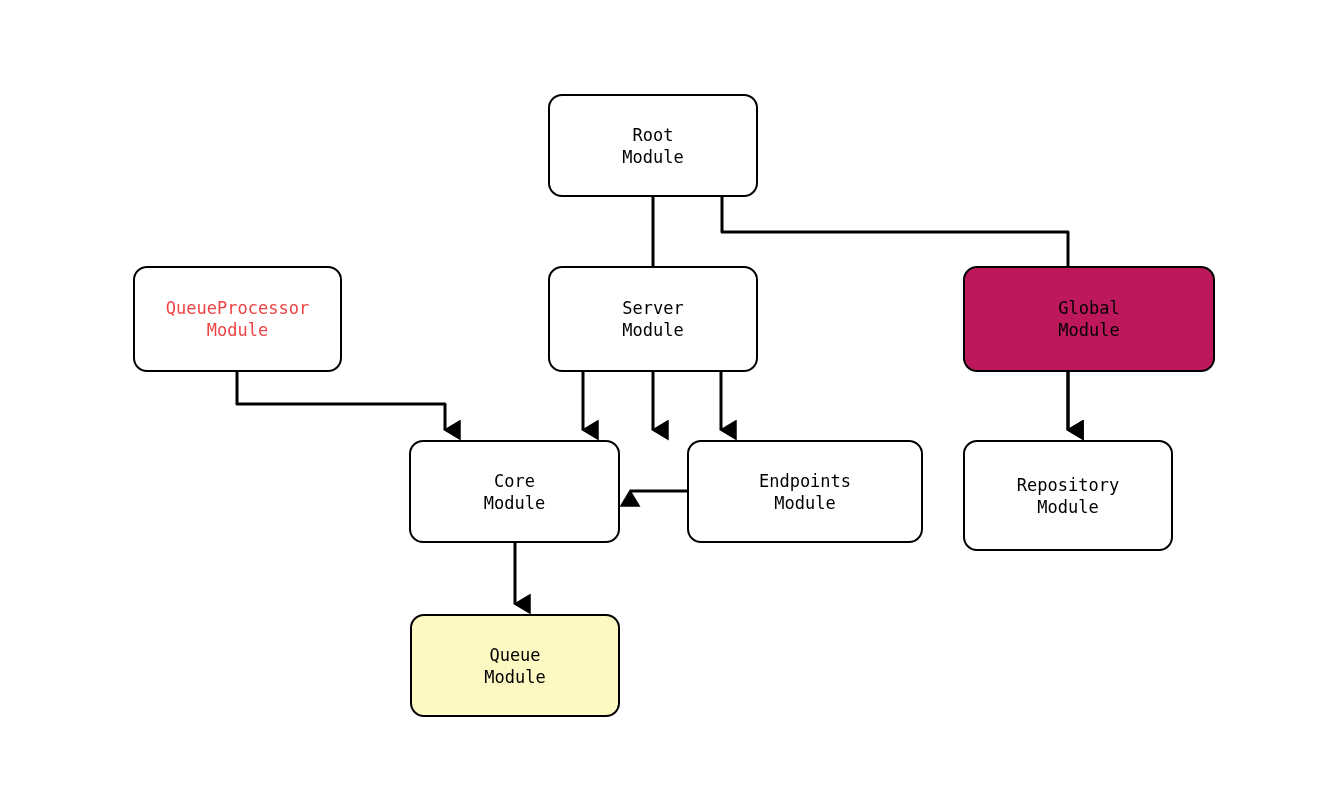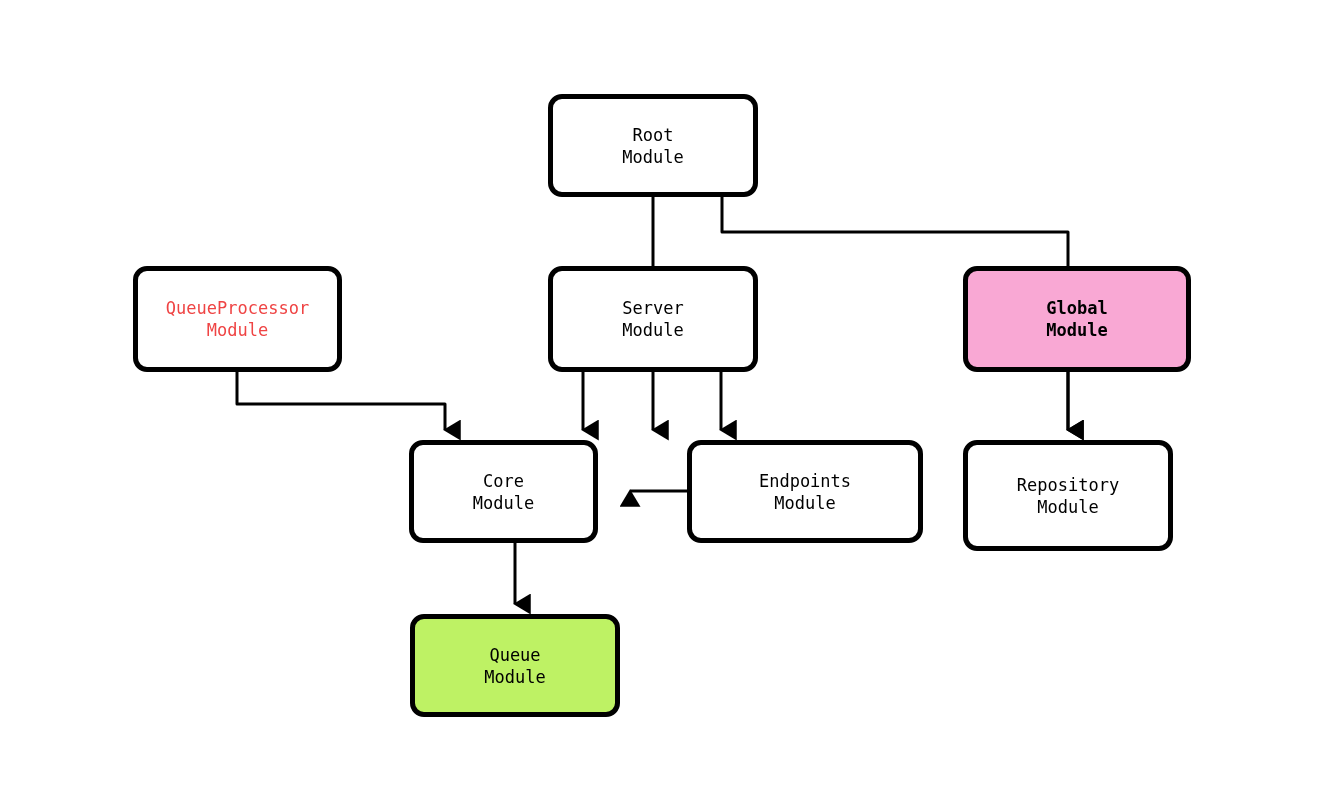--- a/index.html
+++ b/index.html
@@ -21,21 +21,21 @@
     left: 0;
     top: 0;
     width: 1337px;
     height: 809px;
     pointer-events: none;
   }
   .node {
     position: absolute;
     box-sizing: border-box;
     background: #ffffff;
-    border: 5px solid #4c1d95;
+    border: 2px solid #4c1d95;
     border-radius: 14px;
     display: flex;
     flex-direction: column;
     align-items: center;
     justify-content: center;
     color: #000000;
     font-family: "DejaVu Sans Mono", "Liberation Mono", monospace;
     font-size: 17px;
     line-height: 22px;
     font-weight: 400;
@@ -68,20 +68,20 @@
         <path d="M 687 491 L 630 491" fill="none" stroke="#000000" stroke-width="3" stroke-linecap="butt" stroke-linejoin="round" marker-end="url(#arrow-down)"></path>
         <path d="M 1068 372 L 1068 430" fill="none" stroke="#000000" stroke-width="3" stroke-linecap="butt" stroke-linejoin="round" marker-end="url(#arrow-down)"></path>
         <path d="M 515 543 L 515 604" fill="none" stroke="#000000" stroke-width="3" stroke-linecap="butt" stroke-linejoin="round" marker-end="url(#arrow-down)"></path>
       </g>
   </svg>
 
   <div id="nodes-group">
       <div class="node" style="left: 548px; top: 94px; width: 210px; height: 103px; background: rgb(255, 255, 255); border-color: rgb(0, 0, 0); color: rgb(0, 0, 0);"><span class="line1">Root</span><span class="line2">Module</span></div>
       <div class="node" style="left: 133px; top: 266px; width: 209px; height: 106px; background: rgb(255, 255, 255); border-color: rgb(0, 0, 0); color: #ef4444;"><span class="line1">QueueProcessor</span><span class="line2">Module</span></div>
       <div class="node" style="left: 548px; top: 266px; width: 210px; height: 106px; background: rgb(255, 255, 255); border-color: rgb(0, 0, 0); color: rgb(0, 0, 0);"><span class="line1">Server</span><span class="line2">Module</span></div>
-      <div class="node" style="left: 963px; top: 266px; width: 228px; height: 106px; background: #f9a8d4; border-color: rgb(0, 0, 0); color: rgb(0, 0, 0); font-weight: bold;"><span class="line1">Global</span><span class="line2">Module</span></div>
-      <div class="node" style="left: 409px; top: 440px; width: 189px; height: 103px; background: rgb(255, 255, 255); border-color: rgb(0, 0, 0); color: rgb(0, 0, 0);"><span class="line1">Core</span><span class="line2">Module</span></div>
+      <div class="node" style="left: 963px; top: 266px; width: 252px; height: 106px; background: #be185d; border-color: rgb(0, 0, 0); color: rgb(0, 0, 0);"><span class="line1">Global</span><span class="line2">Module</span></div>
+      <div class="node" style="left: 409px; top: 440px; width: 211px; height: 103px; background: rgb(255, 255, 255); border-color: rgb(0, 0, 0); color: rgb(0, 0, 0);"><span class="line1">Core</span><span class="line2">Module</span></div>
       <div class="node" style="left: 687px; top: 440px; width: 236px; height: 103px; background: rgb(255, 255, 255); border-color: rgb(0, 0, 0); color: rgb(0, 0, 0);"><span class="line1">Endpoints</span><span class="line2">Module</span></div>
       <div class="node" style="left: 963px; top: 440px; width: 210px; height: 111px; background: rgb(255, 255, 255); border-color: rgb(0, 0, 0); color: rgb(0, 0, 0);"><span class="line1">Repository</span><span class="line2">Module</span></div>
-      <div class="node" style="left: 410px; top: 614px; width: 210px; height: 103px; background: #bef264; border-color: rgb(0, 0, 0); color: rgb(0, 0, 0);"><span class="line1">Queue</span><span class="line2">Module</span></div>
+      <div class="node" style="left: 410px; top: 614px; width: 210px; height: 103px; background: #fef9c3; border-color: rgb(0, 0, 0); color: rgb(0, 0, 0);"><span class="line1">Queue</span><span class="line2">Module</span></div>
     </div>
 
 </div>
 
 </body></html>

